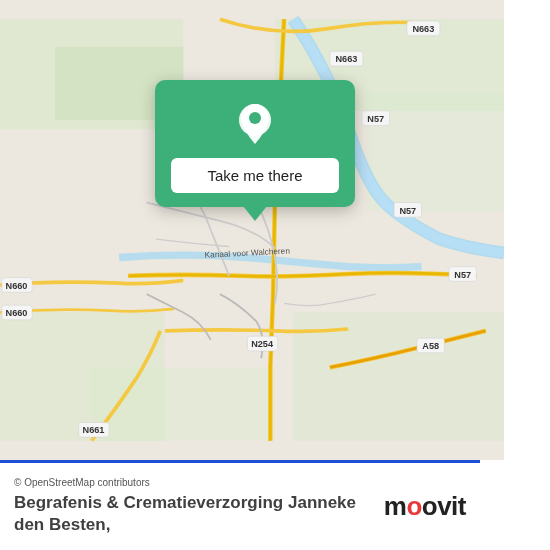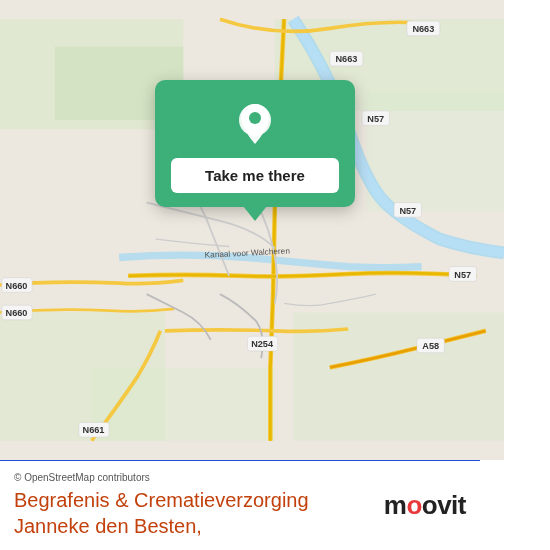--- a/index.html
+++ b/index.html
@@ -70,52 +70,52 @@
       margin-bottom: 10px;
     }
 
     .take-me-btn {
       background: #fff;
       color: #222;
       border: none;
       border-radius: 6px;
       padding: 9px 20px;
       font-size: 15px;
-      font-weight: 700;
+      font-weight: 400;
       cursor: pointer;
       width: 100%;
       text-align: center;
     }
 
     
     .info-bar {
       width: 480px;
       height: 90px;
       background: #fff;
-      border-top: 1px solid #1d4ed8;
+      border-top: 3px solid #1d4ed8;
       display: flex;
       align-items: center;
       padding: 0 14px;
       position: relative;
     }
 
     .info-text {
       flex: 1;
     }
 
     .osm-credit {
       font-size: 10px;
       color: #555;
       margin-bottom: 4px;
     }
 
     .place-name {
-      font-size: 20px;
-      font-weight: 400;
-      color: #c2410c;
+      font-size: 17px;
+      font-weight: 700;
+      color: #404040;
       line-height: 1.3;
     }
 
     .place-country {
       font-size: 13px;
       color: #555;
     }
 
     .moovit-logo {
       display: flex;

